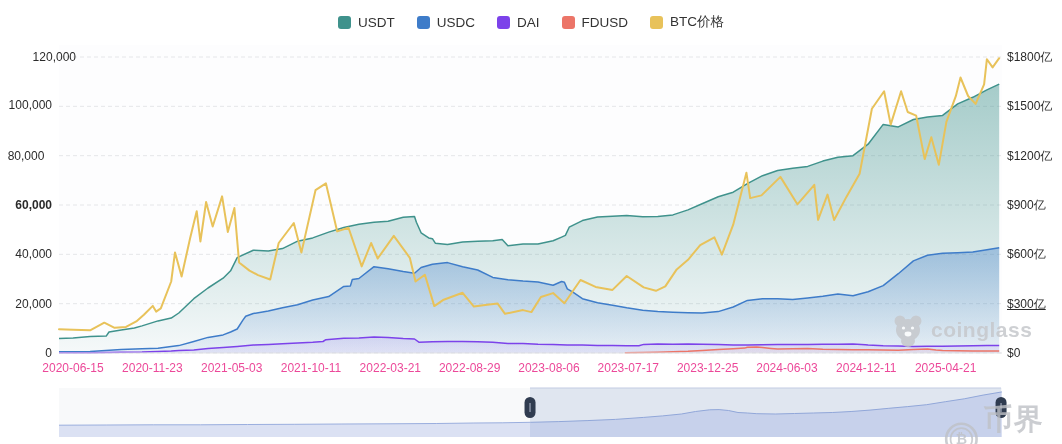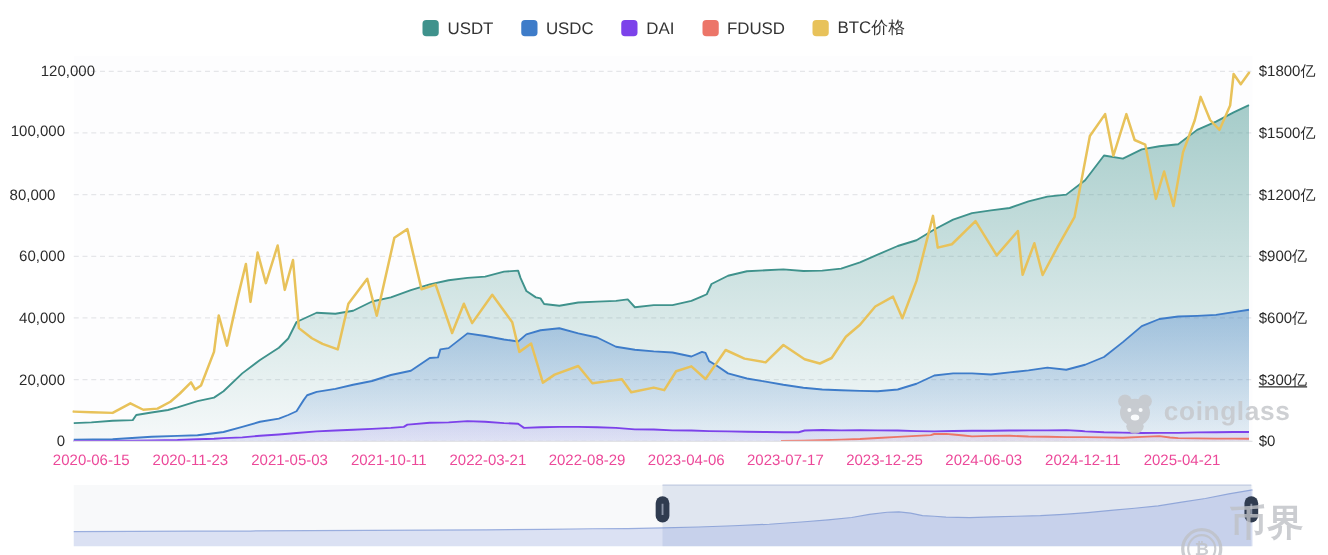--- a/index.html
+++ b/index.html
@@ -105,38 +105,38 @@
       </div>
       <div class="legend-item">
         <span class="legend-swatch" style="background: rgb(232, 194, 90);"></span>
         <span class="legend-label">BTC价格</span>
       </div>
     </div>
   <div id="labels">
       <div class="ytick-left" style="left: 0px; top: 346px;">0</div>
       <div class="ytick-left" style="left: 0px; top: 296.667px;">20,000</div>
       <div class="ytick-left" style="left: 0px; top: 247.333px;">40,000</div>
-      <div class="ytick-left" style="left: 0px; top: 198px;">60,000</div>
+      <div class="ytick-left" style="left: 0px; top: 198px; font-weight: bold;">60,000</div>
       <div class="ytick-left" style="left: 0px; top: 148.667px; text-align: center;">80,000</div>
       <div class="ytick-left" style="left: 0px; top: 98px;">100,000</div>
       <div class="ytick-left" style="left: 0px; top: 50px; margin-left: 24px;">120,000</div>
       <div class="ytick-right" style="top: 346px;">$0</div>
       <div class="ytick-right" style="top: 296.667px; text-decoration: underline;">$300亿</div>
       <div class="ytick-right" style="top: 247.333px;">$600亿</div>
       <div class="ytick-right" style="top: 198px;">$900亿</div>
       <div class="ytick-right" style="top: 148.667px;">$1200亿</div>
       <div class="ytick-right" style="top: 99.3333px;">$1500亿</div>
       <div class="ytick-right" style="top: 50px;">$1800亿</div>
       <div class="xtick" style="left: 27px;">2020-06-15</div>
       <div class="xtick" style="left: 106.33px;">2020-11-23</div>
       <div class="xtick" style="left: 185.66px;">2021-05-03</div>
       <div class="xtick" style="left: 264.99px;">2021-10-11</div>
       <div class="xtick" style="left: 344.32px;">2022-03-21</div>
       <div class="xtick" style="left: 423.65px;">2022-08-29</div>
-      <div class="xtick" style="left: 502.98px;">2023-04-06</div>
+      <div class="xtick" style="left: 502.98px;">2023-08-06</div>
       <div class="xtick" style="left: 582.31px;">2023-07-17</div>
       <div class="xtick" style="left: 661.64px;">2023-12-25</div>
       <div class="xtick" style="left: 740.97px;">2024-06-03</div>
       <div class="xtick" style="left: 820.3px;">2024-12-11</div>
       <div class="xtick" style="left: 899.63px;">2025-04-21</div>
     </div>
 
   <div class="plot-overlay"></div>
   <div class="nav-overlay"></div>
 

